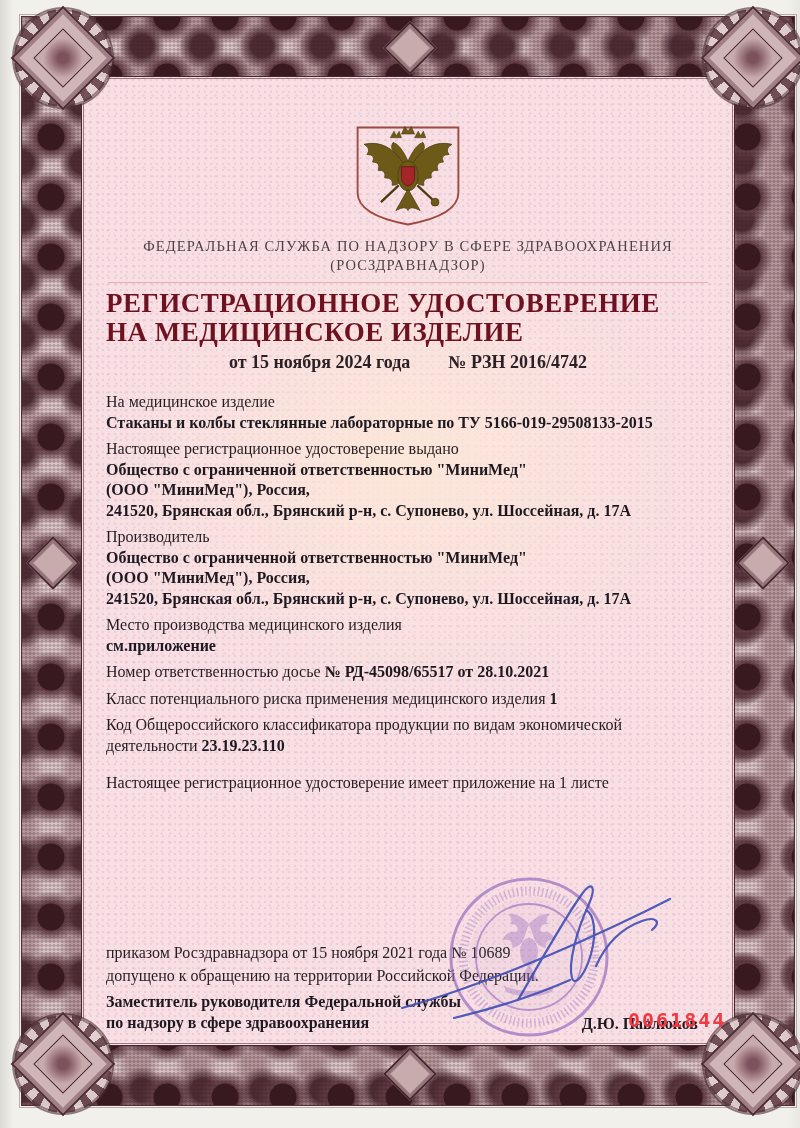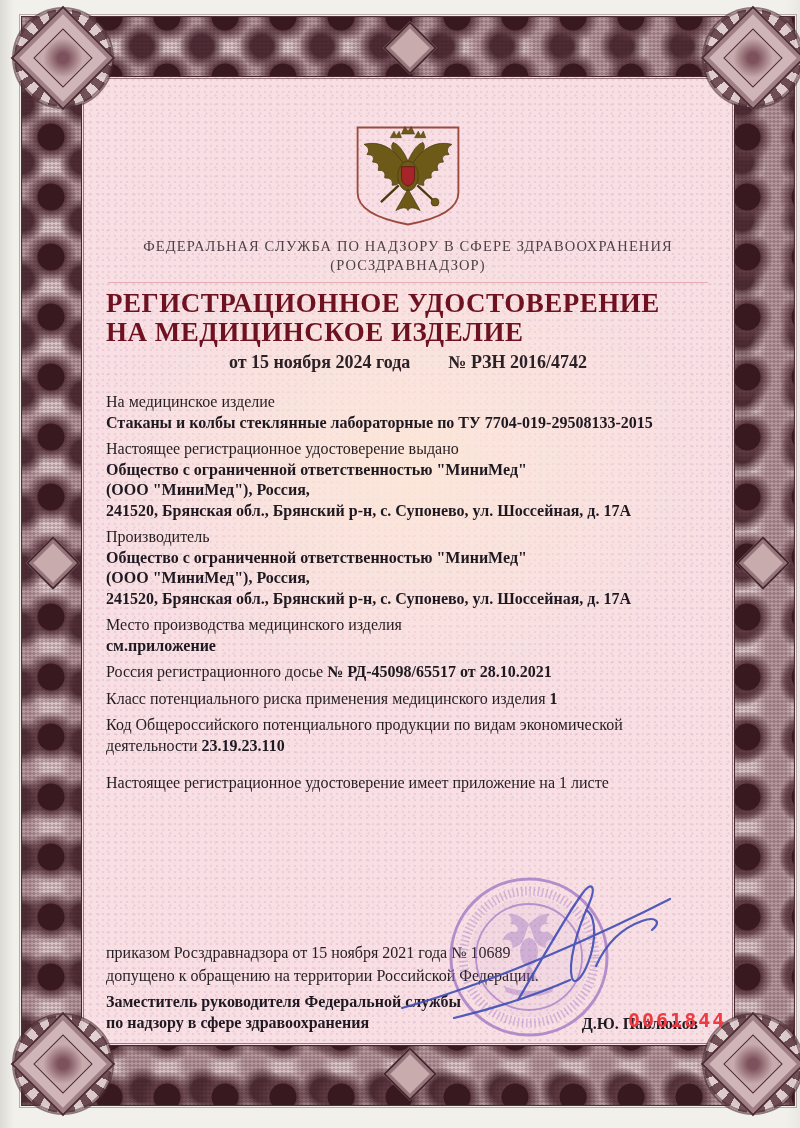--- a/index.html
+++ b/index.html
@@ -141,21 +141,21 @@
         <div class="title">
           <div>РЕГИСТРАЦИОННОЕ УДОСТОВЕРЕНИЕ</div>
           <div>НА МЕДИЦИНСКОЕ ИЗДЕЛИЕ</div>
         </div>
         <div class="dateline">
           <span>от 15 ноября 2024 года</span><span class="sp"></span><span>№  РЗН 2016/4742</span>
         </div>
 
         <div class="b block first">
           <div>На медицинское изделие</div>
-          <div class="bold">Стаканы и колбы стеклянные лабораторные по ТУ 7704-019-29508133-2015</div>
+          <div class="bold">Стаканы и колбы стеклянные лабораторные по ТУ 5166-019-29508133-2015</div>
         </div>
 
         <div class="b block">
           <div>Настоящее регистрационное удостоверение выдано</div>
           <div class="bold">Общество с ограниченной ответственностью "МиниМед"</div>
           <div class="bold">(ООО "МиниМед"), Россия,</div>
           <div class="bold">241520, Брянская обл., Брянский р-н, с. Супонево, ул. Шоссейная, д. 17А</div>
         </div>
 
         <div class="b block">
@@ -164,29 +164,29 @@
           <div class="bold">(ООО "МиниМед"), Россия,</div>
           <div class="bold">241520, Брянская обл., Брянский р-н, с. Супонево, ул. Шоссейная, д. 17А</div>
         </div>
 
         <div class="b block">
           <div>Место производства медицинского изделия</div>
           <div class="bold">см.приложение</div>
         </div>
 
         <div class="b block">
-          <span>Россия регистрационного досье </span><span class="bold">№ РД-45098/65517 от 28.10.2021</span>
+          <span>Номер ответственностью досье </span><span class="bold">№ РД-45098/65517 от 28.10.2021</span>
         </div>
 
         <div class="b block">
           <span>Класс потенциального риска применения медицинского изделия </span><span class="bold">1</span>
         </div>
 
         <div class="b block">
-          <div>Код Общероссийского потенциального продукции по видам экономической</div>
+          <div>Код Общероссийского классификатора продукции по видам экономической</div>
           <div><span>деятельности </span><span class="bold">23.19.23.110</span></div>
         </div>
 
         <div class="b block" style="margin-top:17px">
           <div>Настоящее регистрационное удостоверение имеет приложение на 1 листе</div>
         </div>
 
         <div class="footer">
           <div class="order">
             <div>приказом Росздравнадзора от 15 ноября 2021 года № 10689</div>

